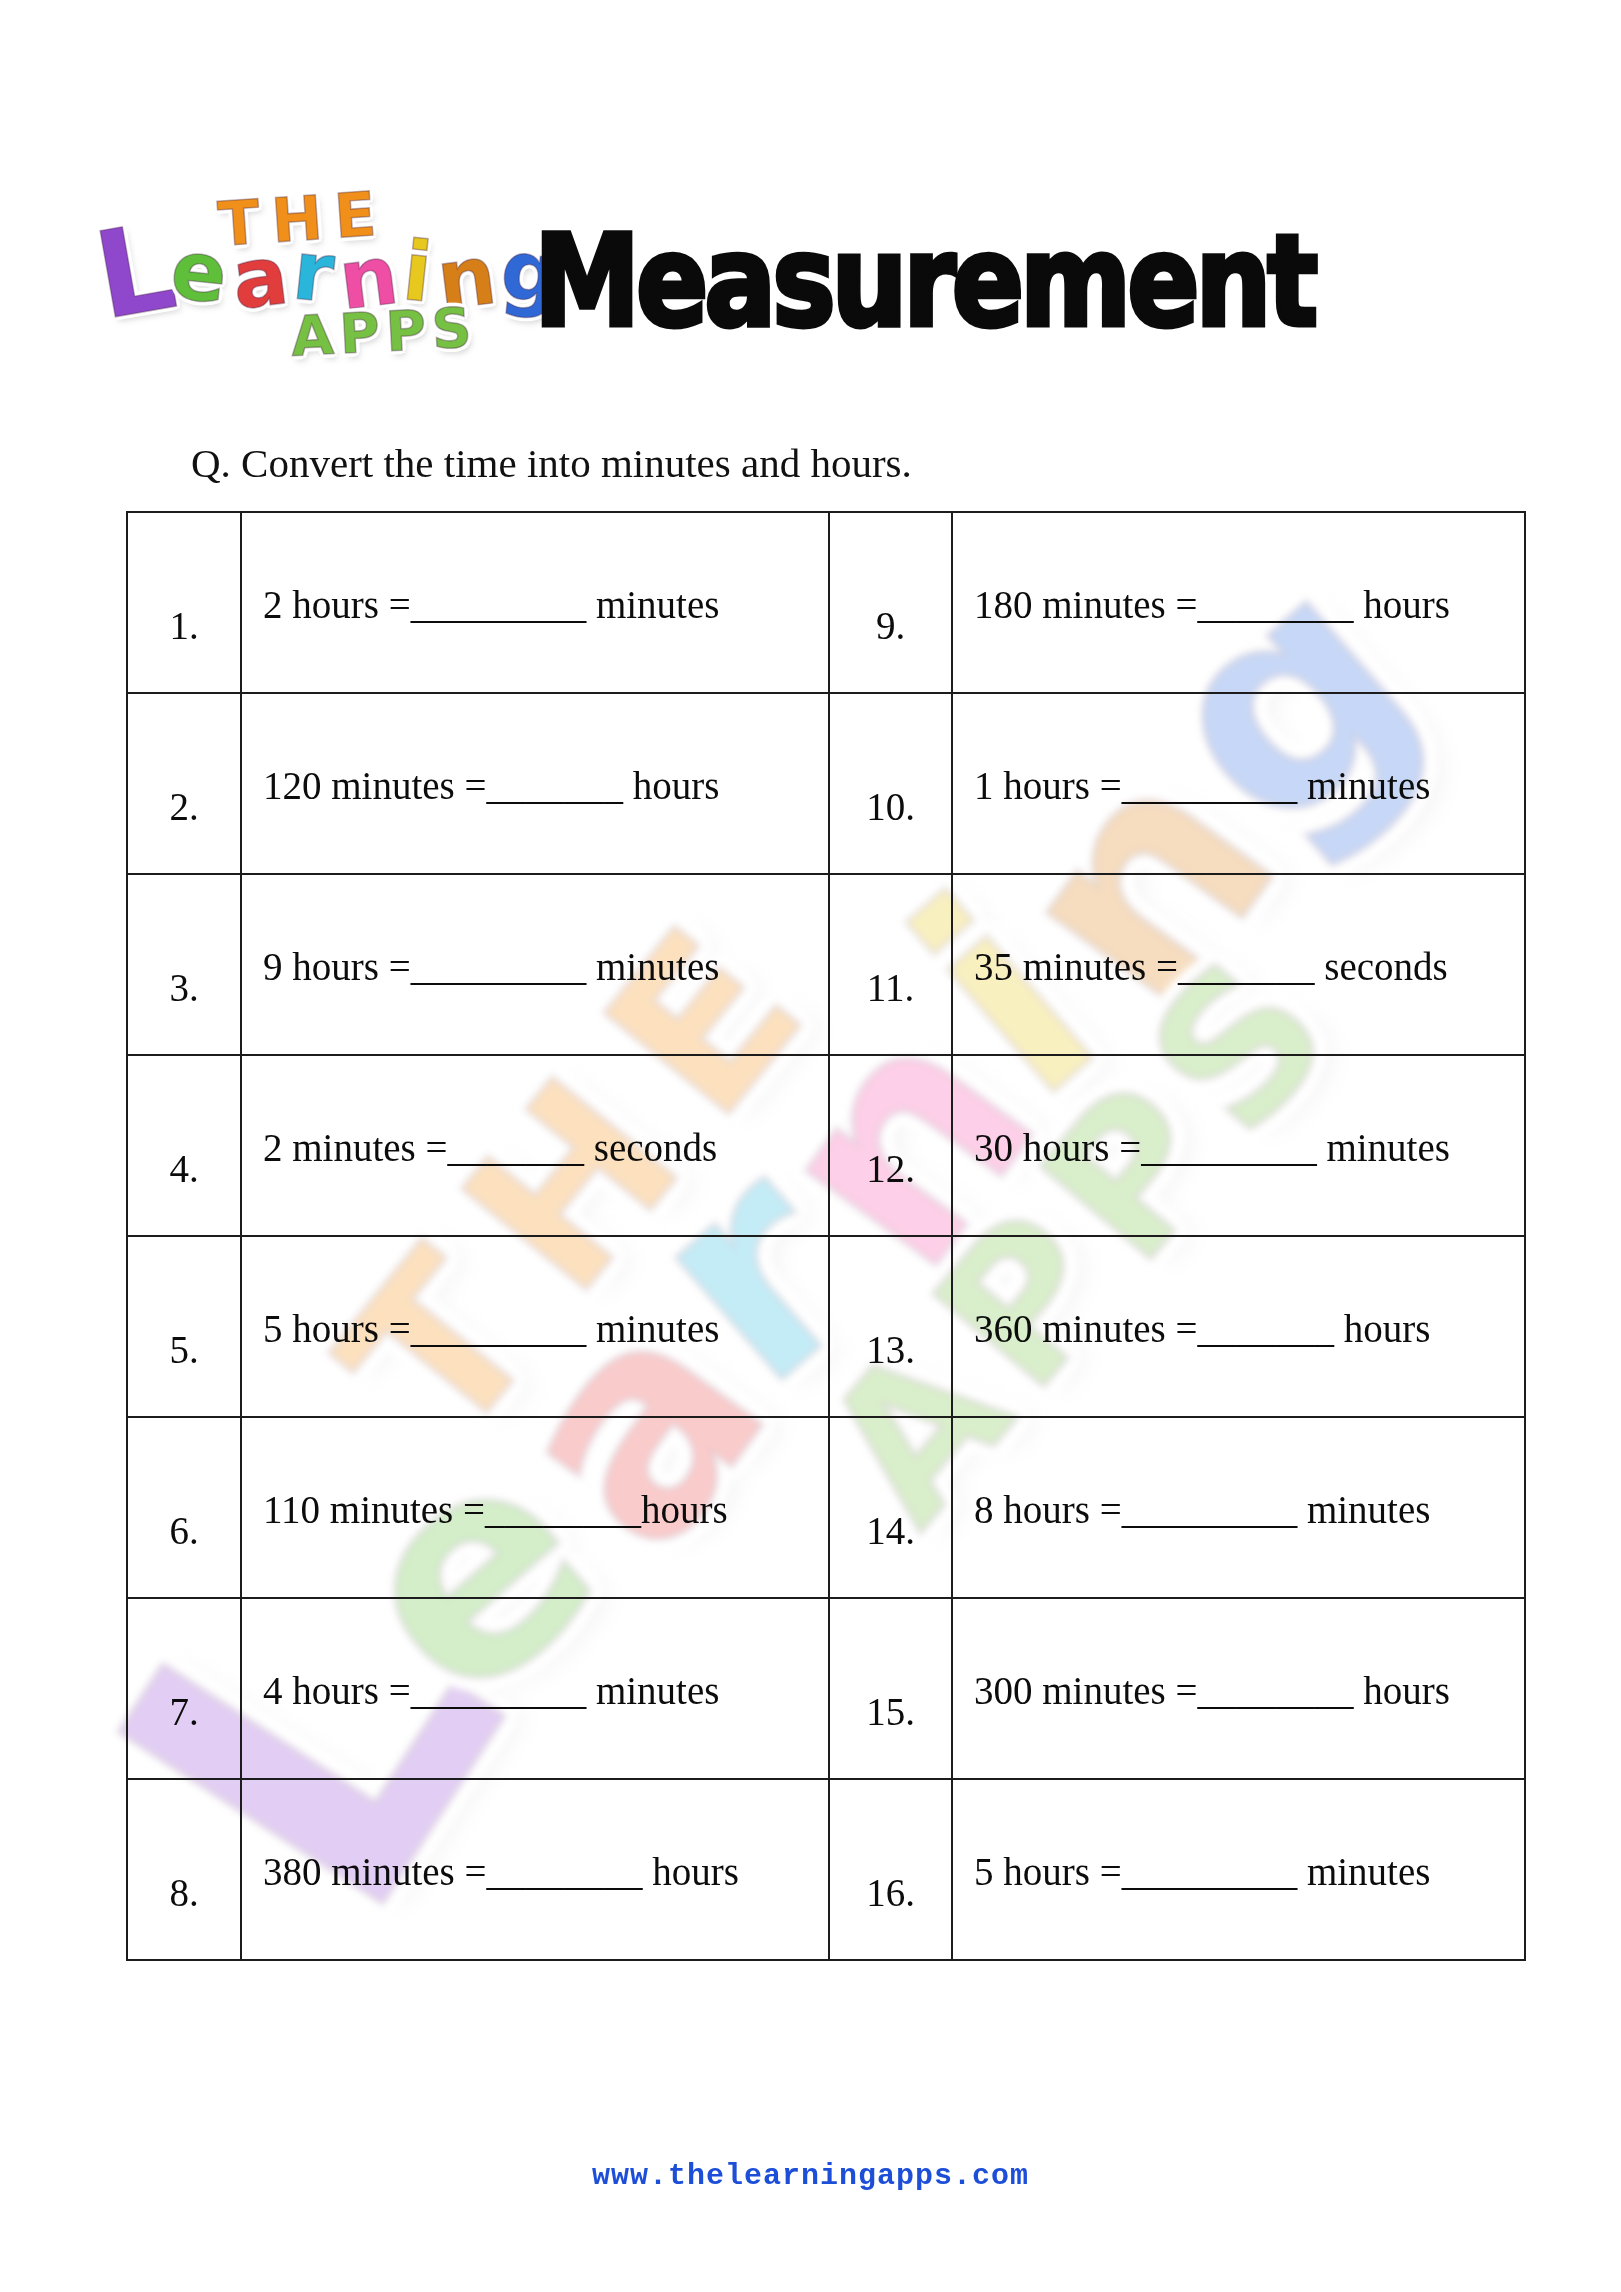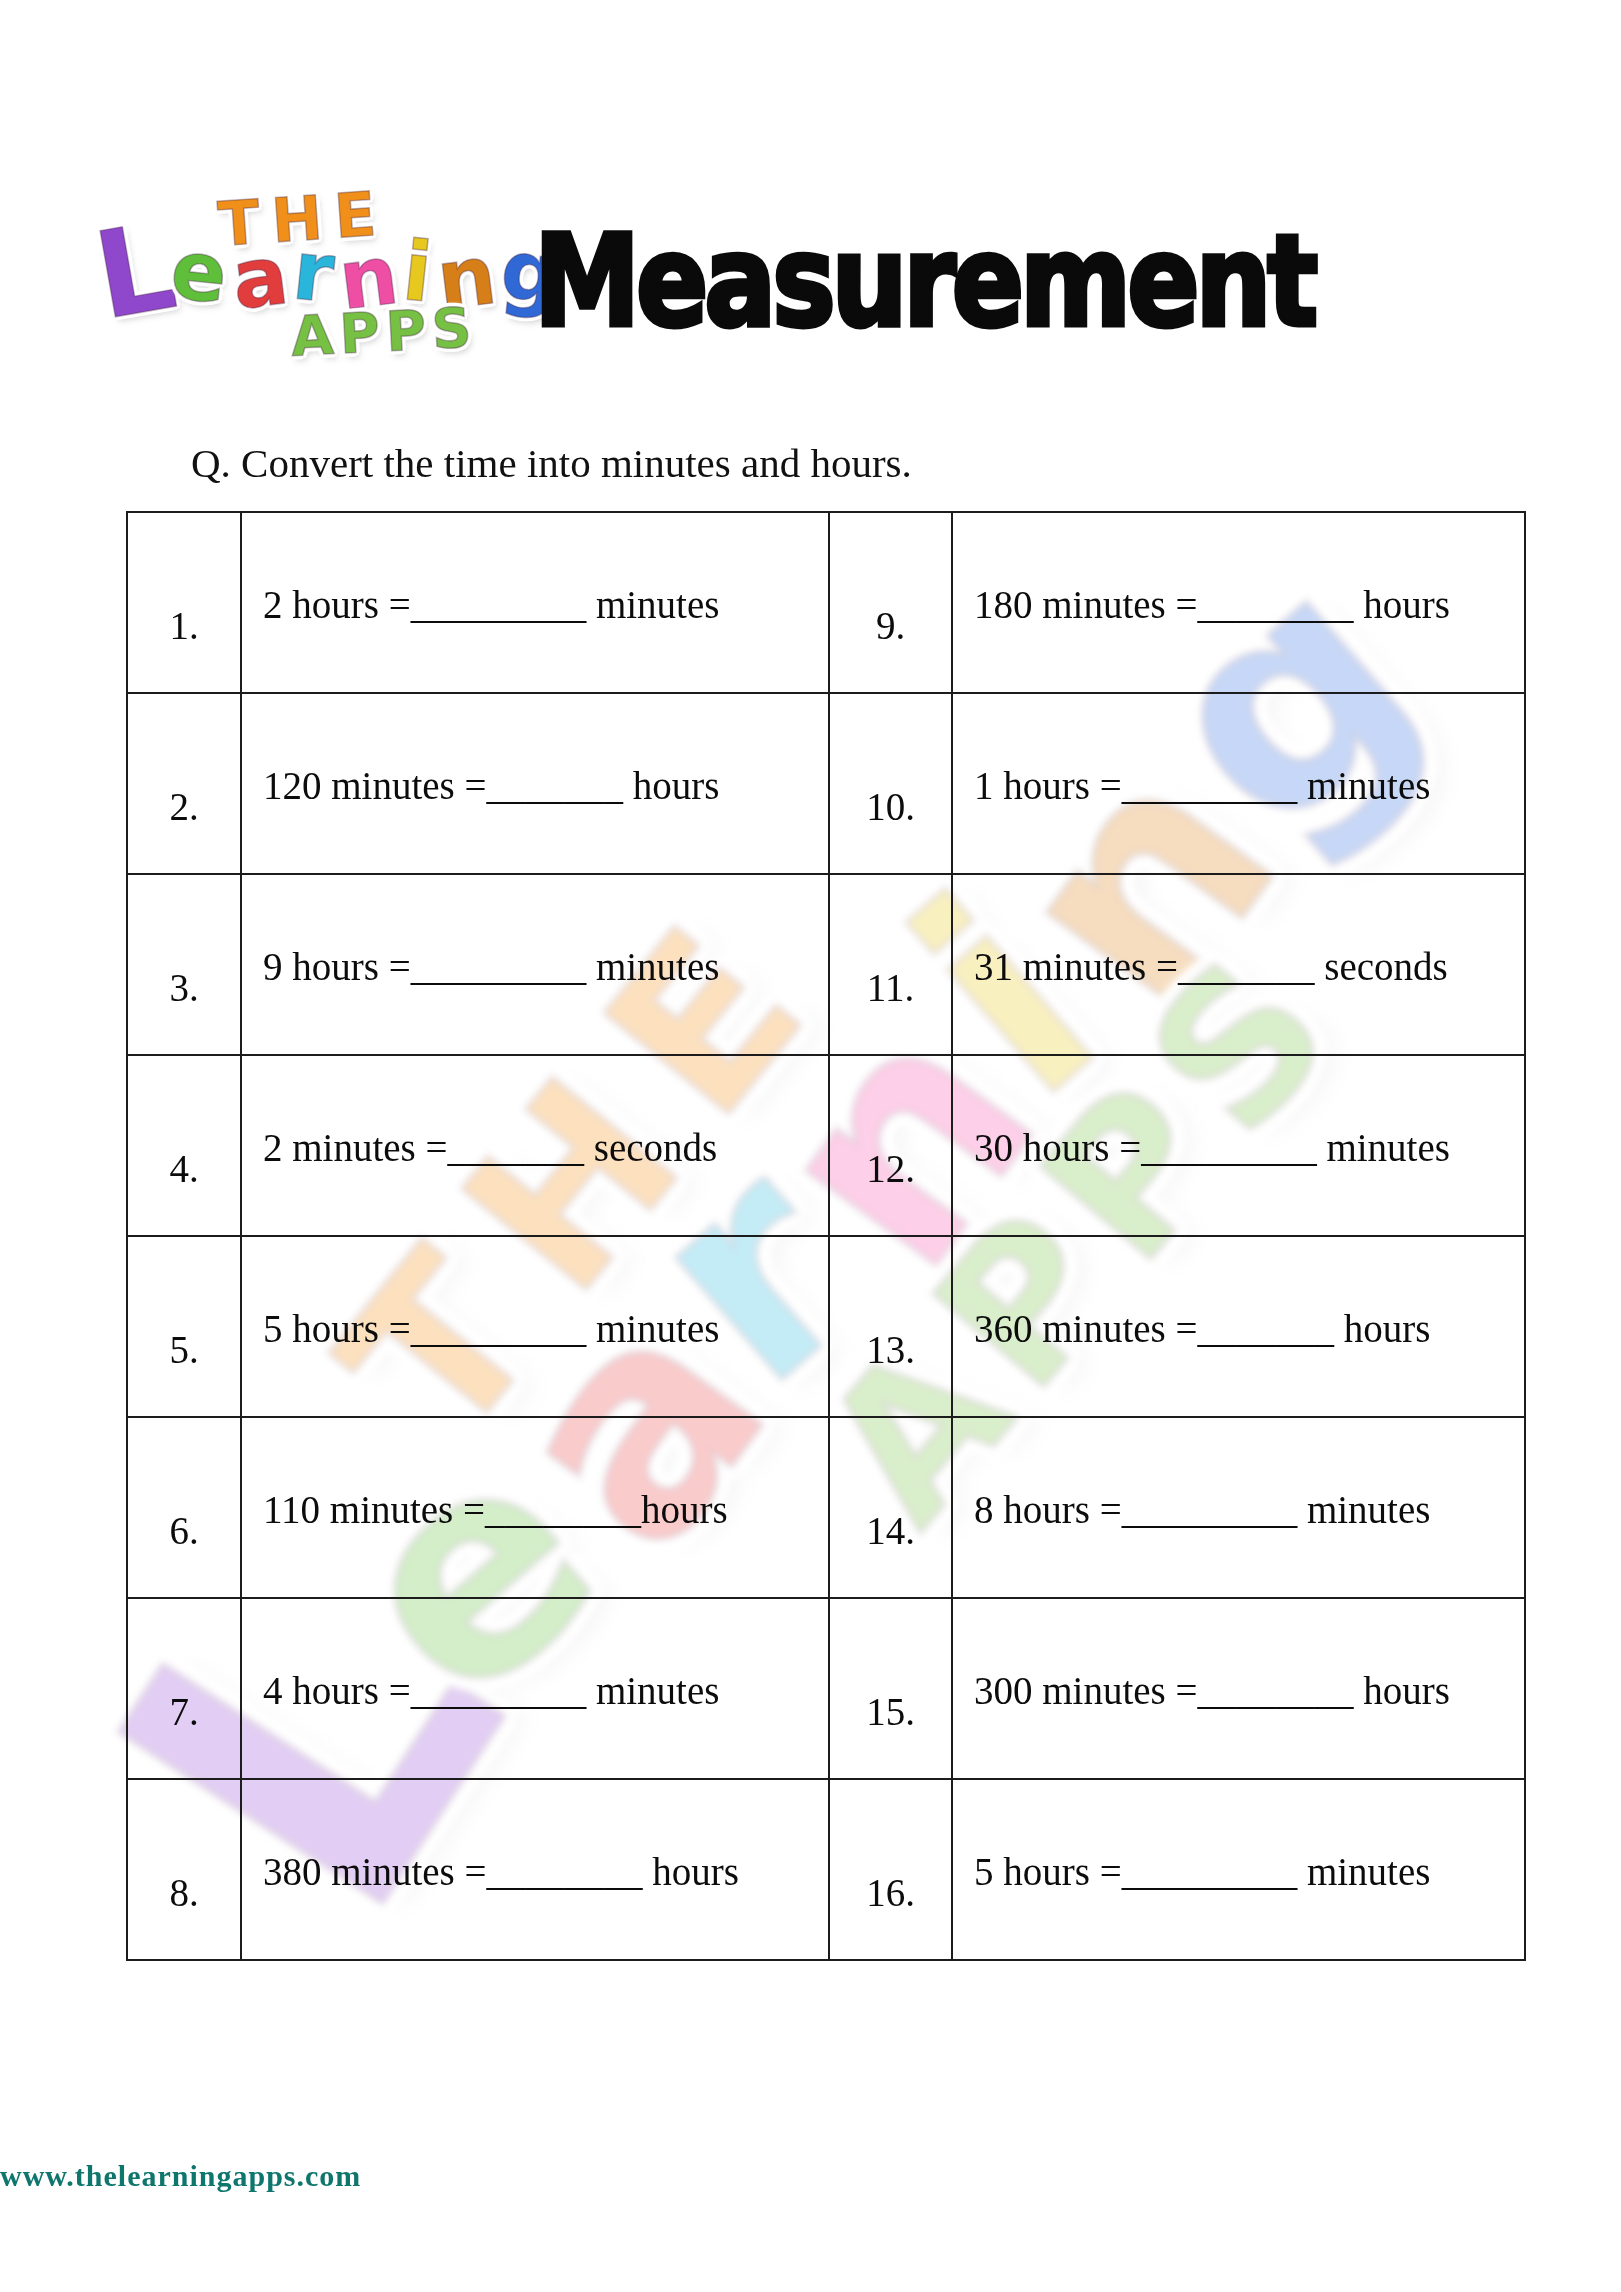--- a/index.html
+++ b/index.html
@@ -71,23 +71,23 @@
     background:transparent;
     overflow:hidden; white-space:nowrap;
   }
   table.worksheet { border:2.9px solid #1c1c1c; }
   td.num-cell { text-align:center; padding-top:90px; }
   td.q-cell { padding-left:21px; padding-top:69px; }
 
   
   .footer-url {
     position:absolute; left:0; top:2159px; width:100%;
-    text-align:left; font-family:Liberation Serif, serif;
+    text-align:center; font-family:Liberation Mono, monospace;
     font-weight:bold; font-size:30px; letter-spacing:1px;
-    color:#0f766e; z-index:2;
+    color:#1d4ed8; z-index:2;
   }
 </style>
 </head>
 <body>
 
 <div class="page">
 
   <div class="logo-box watermark">
     <div class="logo-the sticker" style="color: rgb(240, 144, 26);">THE</div>
     <div class="logo-learning">
@@ -139,21 +139,21 @@
       <tr>
         <td class="num-cell">2.</td>
         <td class="q-cell">120 minutes =_______ hours</td>
         <td class="num-cell">10.</td>
         <td class="q-cell">1 hours =_________ minutes</td>
       </tr>
       <tr>
         <td class="num-cell">3.</td>
         <td class="q-cell">9 hours =_________ minutes</td>
         <td class="num-cell">11.</td>
-        <td class="q-cell">31 minutes =_______ seconds</td>
+        <td class="q-cell">35 minutes =_______ seconds</td>
       </tr>
       <tr>
         <td class="num-cell">4.</td>
         <td class="q-cell">2 minutes =_______ seconds</td>
         <td class="num-cell">12.</td>
         <td class="q-cell">30 hours =_________ minutes</td>
       </tr>
       <tr>
         <td class="num-cell">5.</td>
         <td class="q-cell">5 hours =_________ minutes</td>

